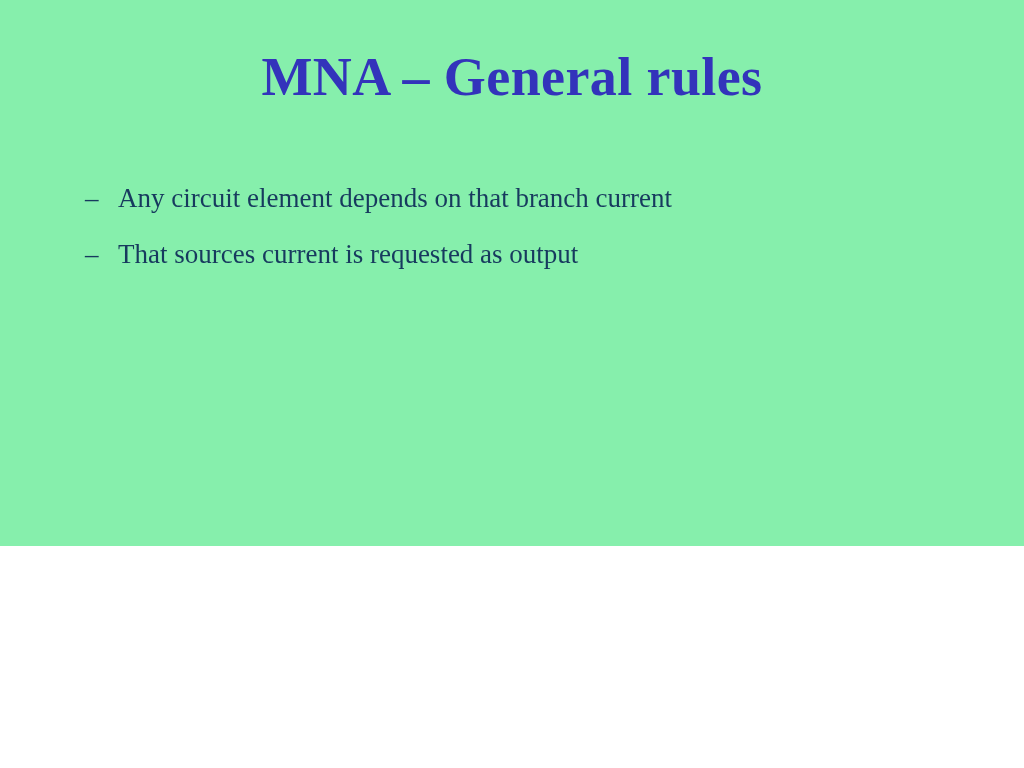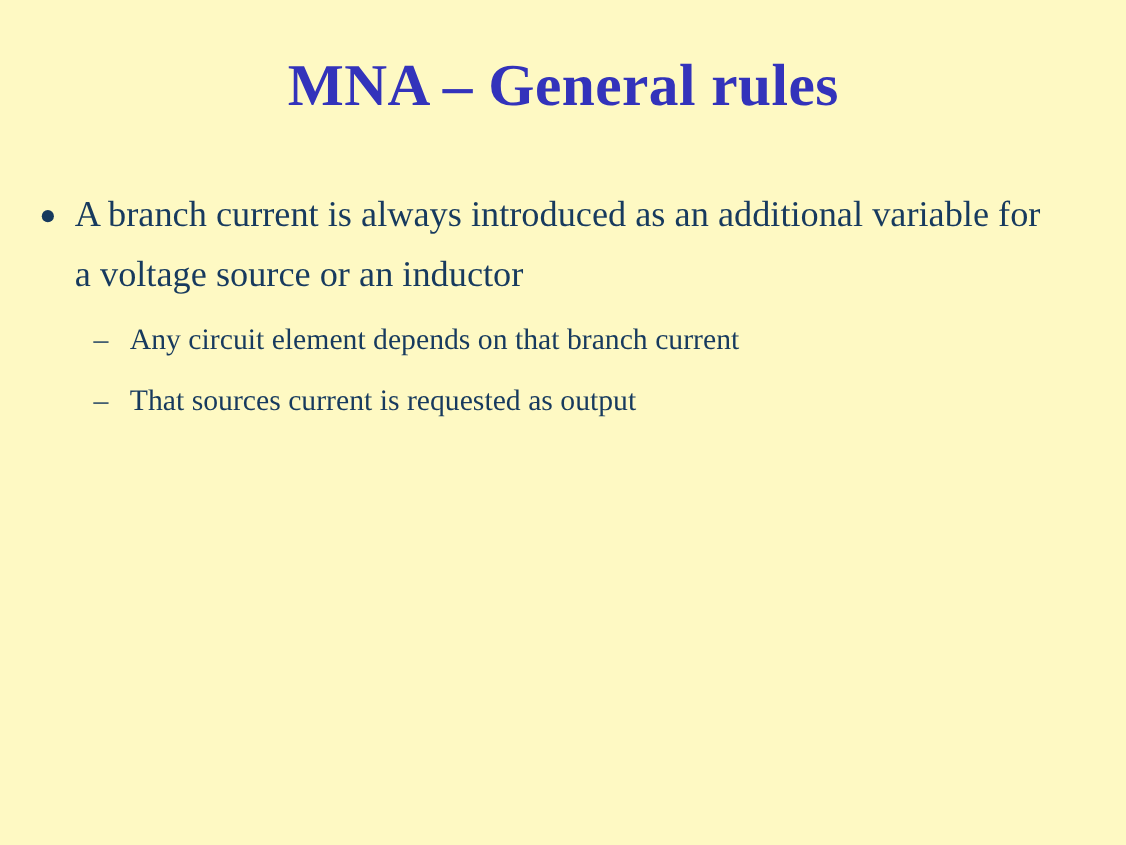--- a/index.html
+++ b/index.html
@@ -11,22 +11,22 @@
     width: 1024px;
     height: 768px;
     background: #ffffff;
     font-family: "Liberation Serif", "DejaVu Serif", serif;
     overflow: hidden;
   }
 
   .slide {
     position: relative;
     width: 1024px;
-    height: 768px;
-    background: #fef9c3;
+    height: 546px;
+    background: #86efac;
     box-sizing: border-box;
   }
 
   
   .slide-title {
     position: absolute;
     left: 0;
     top: 48px;
     width: 1024px;
     text-align: center;
@@ -107,24 +107,20 @@
 </style>
 </head>
 <body>
 
 <div class="slide">
 
   <div class="slide-title">MNA – General rules</div>
 
   <div class="body-block">
 
-    <div class="bullet-l1">
-      <span class="marker"><span class="dot"></span></span>
-      <span class="btext">A branch current is always introduced as an additional variable for a voltage source or an inductor</span>
-    </div>
 
 
     <div class="sub-list">
 
       <div class="bullet-l2">
         <span class="marker">–</span>
         <span class="btext">Any circuit element depends on that branch current</span>
       </div>
 
       <div class="bullet-l2">

